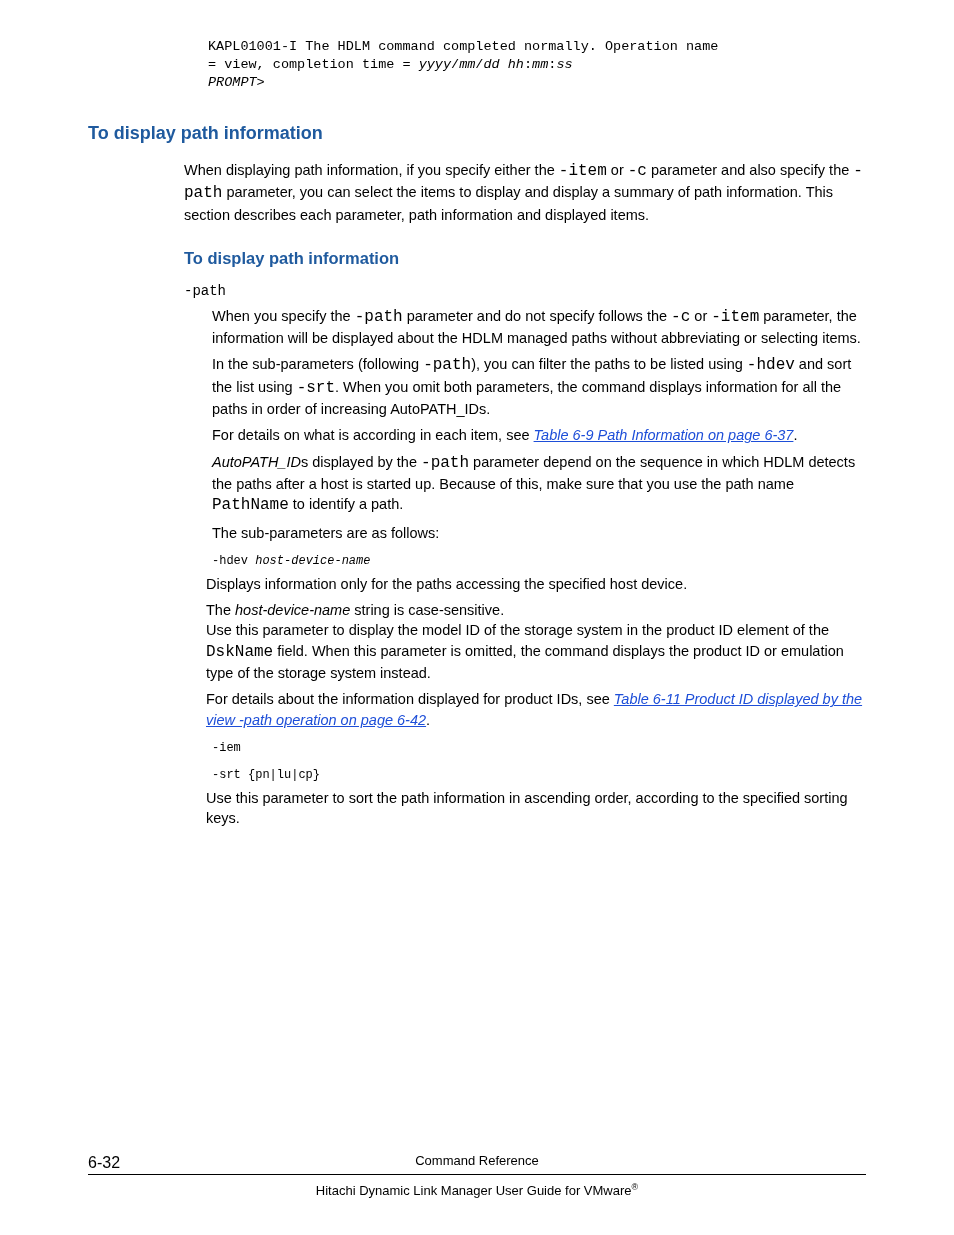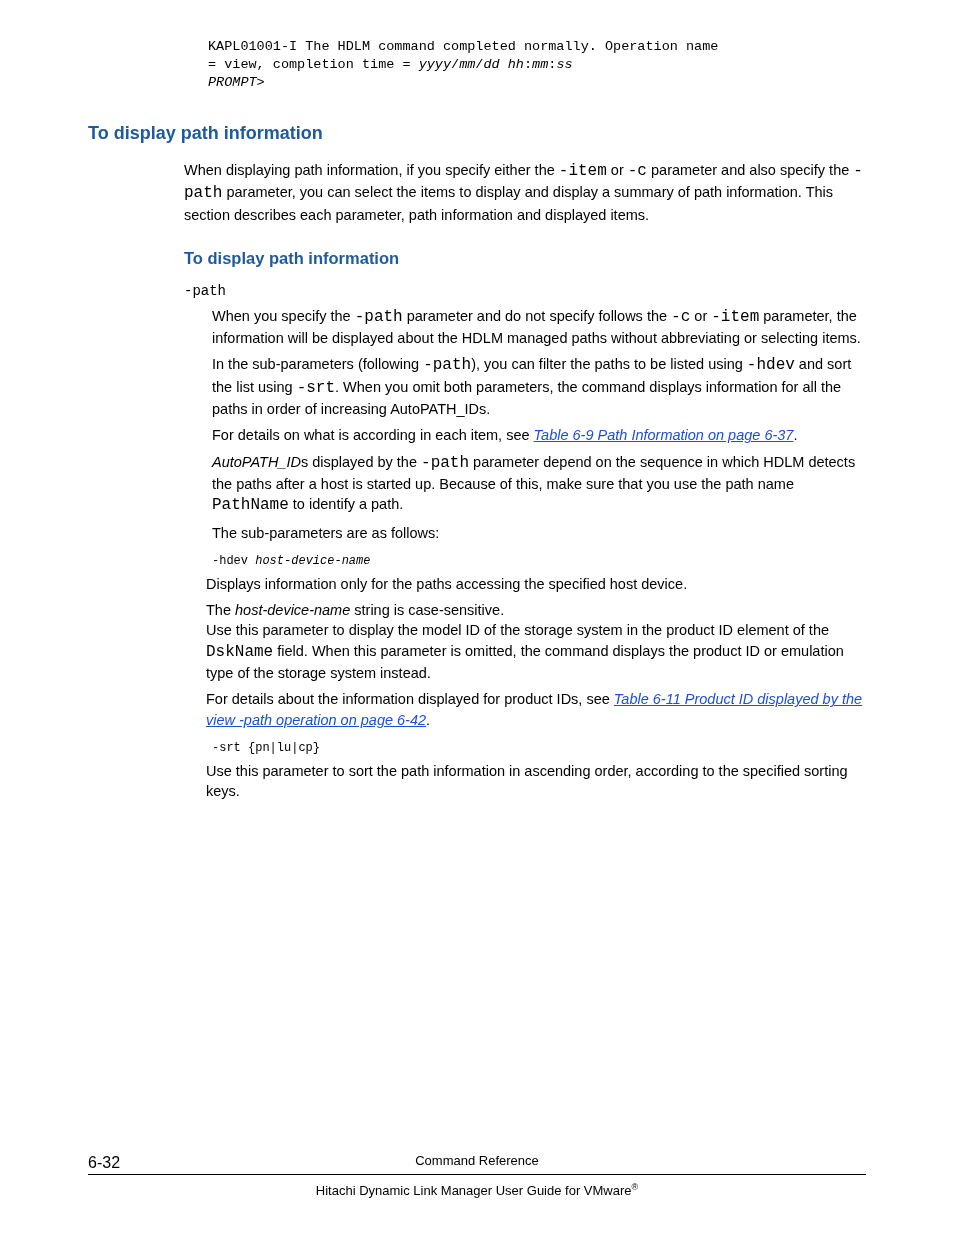--- a/index.html
+++ b/index.html
@@ -143,20 +143,21 @@
     <div class="para-spacer"></div>
     <span>The </span><span class="italic">host-device-name</span><span> string is case-sensitive.</span>
   </div>
 
   <div class="def-body2">
     <span>Use this parameter to display the model ID of the storage system in the product ID element of the </span><span class="mono">DskName</span><span> field. When this parameter is omitted, the command displays the product ID or emulation type of the storage system instead.</span>
     <div class="para-spacer"></div>
     <span>For details about the information displayed for product IDs, see </span><a href="#" class="link">Table 6-11 Product ID displayed by the view -path operation on page 6-42</a><span>.</span>
   </div>
 
+  <span class="def-term2">-iem</span>
 
   <span class="def-term2">-srt {pn|lu|cp}</span>
   <div class="def-body2">
     <span>Use this parameter to sort the path information in ascending order, according to the specified sorting keys.</span>
   </div>
 
   <div class="footer">
     <span class="page-number">6-32</span>
     <span class="footer-title">Command Reference</span>
     <div class="footer-line"></div>

